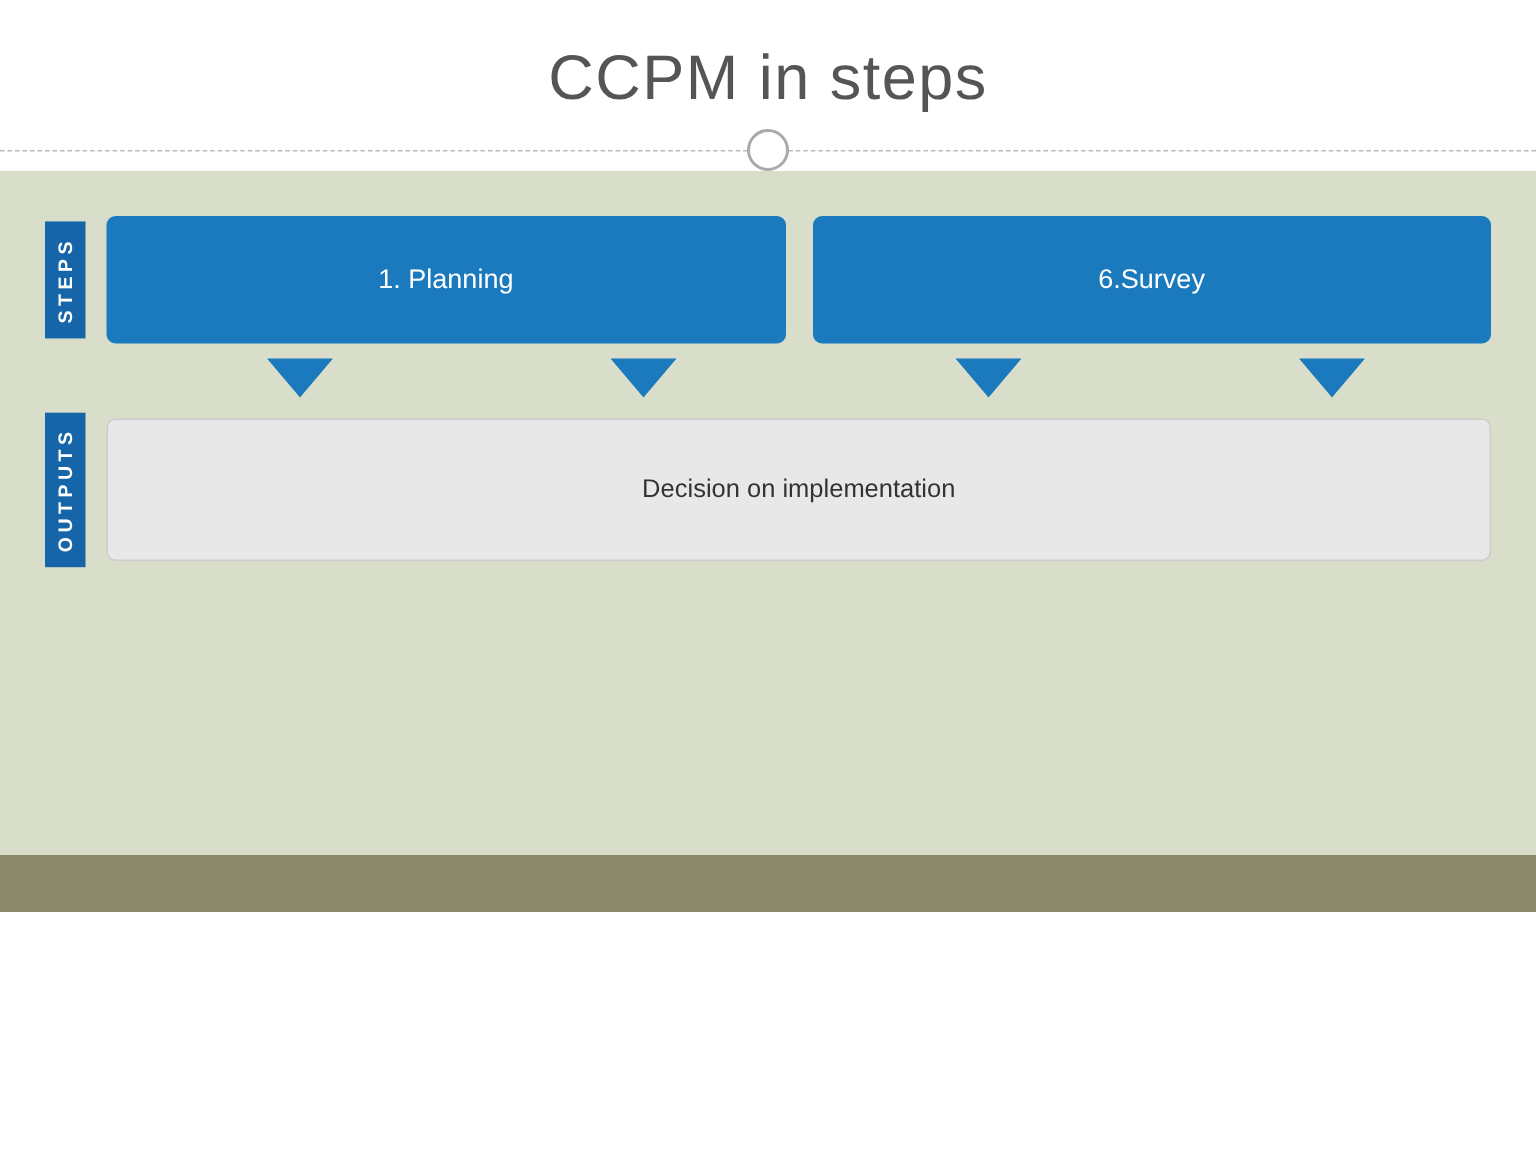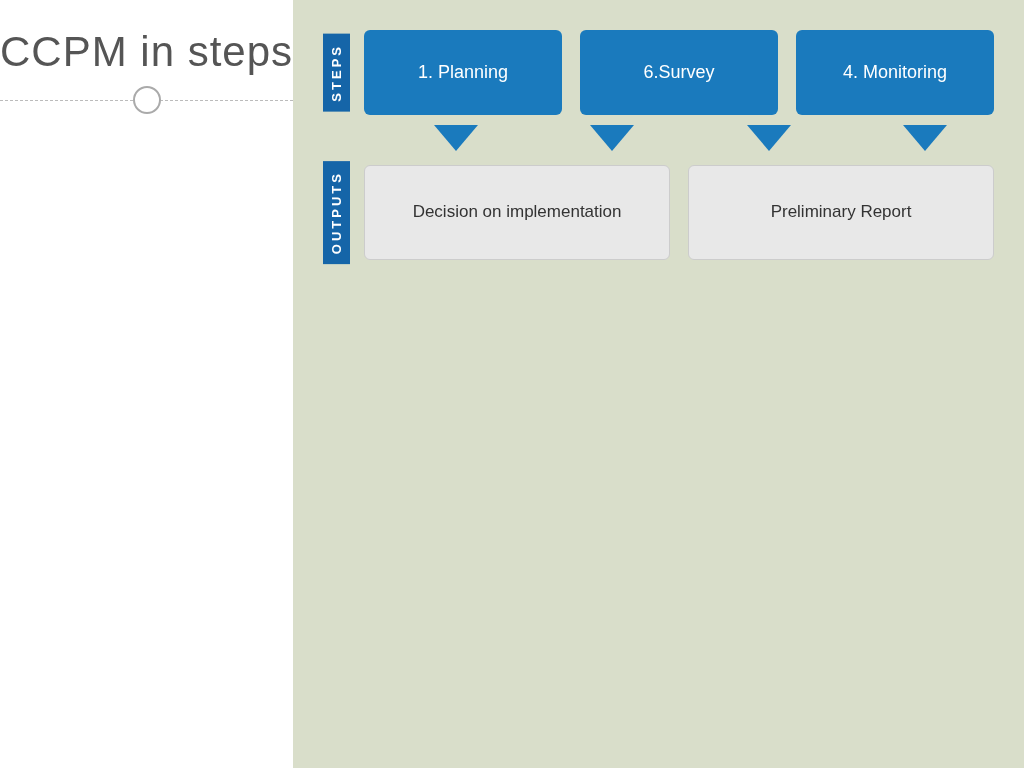--- a/index.html
+++ b/index.html
@@ -7,23 +7,23 @@
     body {
       width: 1024px;
       height: 768px;
       overflow: hidden;
       font-family: 'Segoe UI', Arial, sans-serif;
       background: #fff;
     }
 
     .slide {
       width: 1024px;
-      height: 768px;
-      display: flex;
-      flex-direction: row;
+      height: 608px;
+      display: flex;
+      flex-direction: column;
     }
 
     
     .header {
       background: #fff;
       padding: 28px 0 0 0;
       text-align: center;
       flex-shrink: 0;
     }
 
@@ -215,23 +215,20 @@
       <div class="label-col">
         <div class="vertical-label">STEPS</div>
       </div>
       <div class="steps-cards">
         <div class="step-card">
           <span>1. Planning</span>
         </div>
         <div class="step-card">
           <span>6.Survey</span>
         </div>
-        <div class="step-card">
-          <span>4. Monitoring</span>
-        </div>
       </div>
     </div>
 
     <div class="arrows-row">
       <div class="arrow-spacer"></div>
       <div class="arrows-container">
         <div class="arrow-col">
           <div class="arrow-down"></div>
         </div>
         <div class="arrow-col">
@@ -247,23 +244,20 @@
     </div>
 
     <div class="outputs-row">
       <div class="label-col">
         <div class="vertical-label">OUTPUTS</div>
       </div>
       <div class="output-cards">
         <div class="output-card">
           <span>Decision on implementation</span>
         </div>
-        <div class="output-card">
-          <span>Preliminary Report</span>
-        </div>
       </div>
     </div>
 
   </div>
 
   <div class="footer-bar"></div>
 
 </div>
 
 </body></html>

